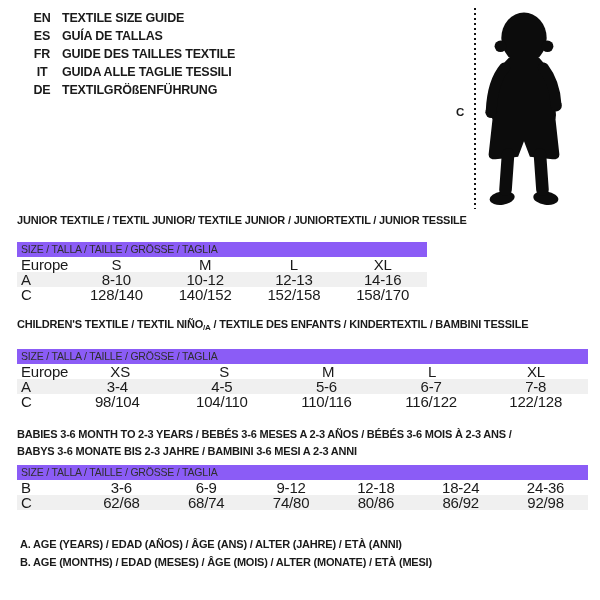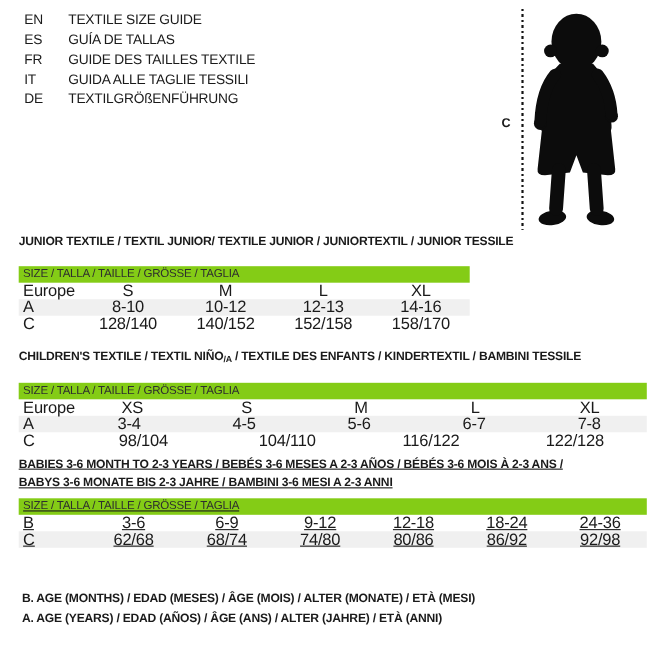--- a/index.html
+++ b/index.html
@@ -9,50 +9,50 @@
     height: 600px;
     background: #ffffff;
     font-family: "Liberation Sans", sans-serif;
     color: #1a1a1a;
     overflow: hidden;
     letter-spacing: -0.2px;
   }
 
   
   .lang-list { position: absolute; left: 22px; top: 9px; }
-  .lang-row { display: flex; height: 18px; line-height: 18px; font-size: 12.5px; font-weight: 400; }
+  .lang-row { display: flex; height: 18px; line-height: 18px; font-size: 12.5px; font-weight: 700; text-align: center; }
   .lang-code { flex: 0 0 40px; }
   .lang-label { white-space: nowrap; }
 
   
   .measure-line {
     position: absolute; left: 474px; top: 8px; width: 2px; height: 201px;
     background: repeating-linear-gradient(to bottom, #141414 0 2px, transparent 2px 5px);
   }
   .measure-label {
     position: absolute; left: 456px; top: 106px;
     font-size: 11.5px; font-weight: 700;
   }
   .baby-svg { position: absolute; left: 482px; top: 10px; }
 
   
   .size-table { position: absolute; left: 17px; }
   .t1 { top: 214px; width: 410px; }
   .t2 { top: 318px; width: 571px; }
-  .t3 { top: 414px; width: 571px; text-decoration: underline; }
+  .t3 { top: 426px; width: 571px; }
 
   .t-title {
     font-size: 11px; font-weight: 700; line-height: 13px;
     margin-bottom: 15px; white-space: nowrap;
   }
   .t3 .t-title { line-height: 17px; margin-bottom: 5px; }
   .t-title .sub { font-size: 8px; vertical-align: -2px; }
 
   .size-bar {
-    height: 15px; line-height: 15px; background: #84cc16;
+    height: 15px; line-height: 15px; background: #8b5cf6;
     font-size: 10.5px; color: #2e2e2e; padding-left: 4px;
     white-space: nowrap;
   }
   .t-row { display: flex; height: 15px; line-height: 15px; font-size: 15px; }
   .t-row.alt { background: #f0f0f0; }
   .cell { flex: 1; text-align: center; white-space: nowrap; }
   .cell.label { text-align: left; padding-left: 4px; box-sizing: border-box; }
   .t1 .cell.label { flex: 0 0 55px; }
   .t2 .cell.label { flex: 0 0 48px; }
   .t3 .cell.label { flex: 0 0 62px; }
@@ -153,20 +153,21 @@
       <div class="cell">3-4</div>
       <div class="cell">4-5</div>
       <div class="cell">5-6</div>
       <div class="cell">6-7</div>
       <div class="cell">7-8</div>
     </div>
     <div class="t-row">
       <div class="cell label">C</div>
       <div class="cell">98/104</div>
       <div class="cell">104/110</div>
+      <div class="cell">110/116</div>
       <div class="cell">116/122</div>
       <div class="cell">122/128</div>
     </div>
   </div>
 
   <div class="size-table t3">
     <div class="t-title">
       <div>BABIES 3-6 MONTH TO 2-3 YEARS / BEBÉS 3-6 MESES A 2-3 AÑOS / BÉBÉS 3-6 MOIS À 2-3 ANS /</div>
       <div>BABYS 3-6 MONATE BIS 2-3 JAHRE / BAMBINI 3-6 MESI A 2-3 ANNI</div>
     </div>
@@ -185,17 +186,17 @@
       <div class="cell">62/68</div>
       <div class="cell">68/74</div>
       <div class="cell">74/80</div>
       <div class="cell">80/86</div>
       <div class="cell">86/92</div>
       <div class="cell">92/98</div>
     </div>
   </div>
 
   <div class="footnotes">
+    <div class="footnote">A. AGE (YEARS) / EDAD (AÑOS) / ÂGE (ANS) / ALTER (JAHRE) / ETÀ (ANNI)</div>
     <div class="footnote">B. AGE (MONTHS) / EDAD (MESES) / ÂGE (MOIS) / ALTER (MONATE) / ETÀ (MESI)</div>
-    <div class="footnote">A. AGE (YEARS) / EDAD (AÑOS) / ÂGE (ANS) / ALTER (JAHRE) / ETÀ (ANNI)</div>
   </div>
 
 </div>
 
 </body></html>

